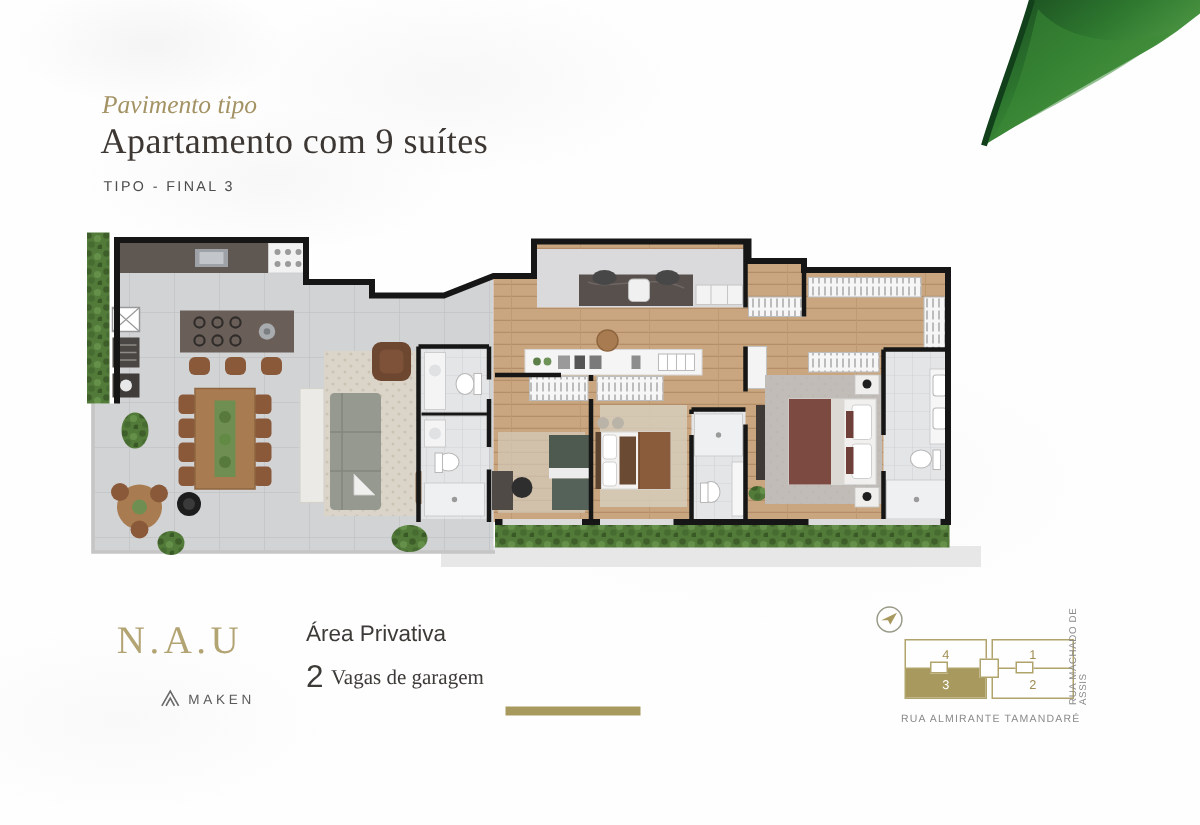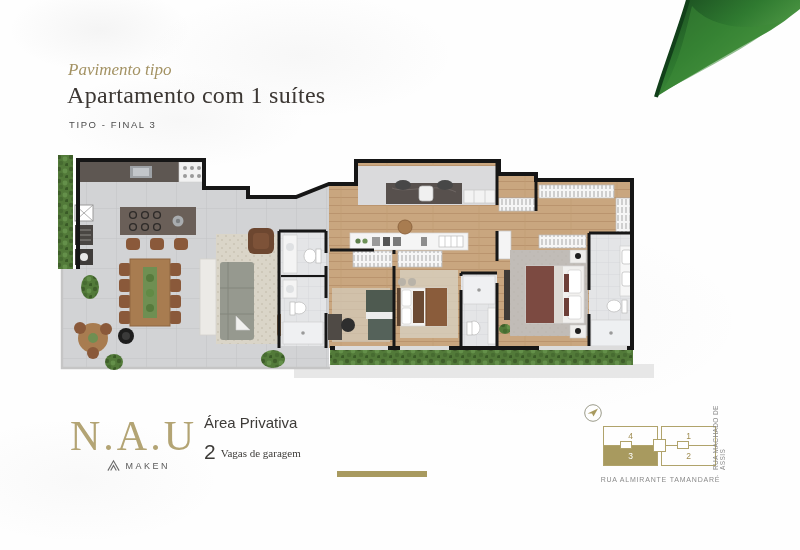--- a/index.html
+++ b/index.html
@@ -20,30 +20,30 @@
     font-size:17px;color:#a39263;}
   .title{left:67px;top:82px;font-family:"Liberation Serif",serif;font-size:24px;
     color:#3c3733;letter-spacing:.3px;}
   .type-label{left:69px;top:119px;font-size:9.5px;color:#4c4c4c;letter-spacing:1.6px;text-align:right;}
   
   .plan{left:48px;top:146px;}
   
   .leaf{right:0;top:0;}
   
   .brand{left:70px;top:412px;width:100px;text-align:center;
-    font-family:"Liberation Serif",serif;font-size:42px;color:#b3a474;
+    font-family:"Liberation Serif",serif;font-size:26px;color:#b3a474;
     letter-spacing:3px;font-weight:400;}
   .maker{left:70px;top:458px;width:100px;text-align:right;color:#5f5f5f;}
   .maker .mk-label{font-size:9px;letter-spacing:2.5px;color:#5a5a5a;vertical-align:3px;margin-left:4px;}
   .info{left:204px;top:414px;color:#3d3b38;}
   .info .area-label{font-family:Liberation Sans, sans-serif;font-size:15px;}
   .info .area-value{font-size:21px;margin-top:5px;letter-spacing:.5px;color:#3a3a3a;}
   .info .garage{margin-top:9px;}
   .info .garage-number{font-size:21px;vertical-align:-2px;}
-  .info .garage-label{font-family:"Liberation Serif",serif;font-size:11px;margin-left:5px;}
+  .info .garage-label{font-family:"Liberation Serif",serif;font-size:14px;margin-left:5px;}
   .gold-bar{left:337px;top:471px;width:90px;height:6px;}
   
   .compass{left:583px;top:403px;}
   .blocks{left:603px;top:426px;width:113px;height:40px;font-size:8.5px;}
   .blk{position:absolute;border:1px solid #b0a36b;box-sizing:border-box;}
   .blk-left{left:0;top:0;width:55px;height:40px;}
   .blk-right{left:58px;top:0;width:55px;height:40px;}
   .cell{position:absolute;left:0;width:100%;display:flex;align-items:center;justify-content:center;
     color:#a08d52;}
   .cell-top{top:0;height:18px;border-bottom:1px solid #b0a36b;}
@@ -54,21 +54,21 @@
     letter-spacing:.8px;color:#8a8a8a;}
   .street-side{left:712px;top:398px;height:72px;font-size:6.5px;letter-spacing:.4px;color:#8a8a8a;
     writing-mode:vertical-rl;transform:rotate(180deg);}
 </style>
 </head>
 <body>
 
 <div class="page">
 
   <div class="abs eyebrow">Pavimento tipo</div>
-  <div class="abs title">Apartamento com 1 suítes</div>
+  <div class="abs title">Apartamento com 9 suítes</div>
   <div class="abs type-label">TIPO - FINAL 3</div>
 
   <svg class="abs leaf" width="160" height="110" viewBox="0 0 160 110">
     <defs>
       <linearGradient id="lg" x1="0.1" y1="0" x2="0.9" y2="0.7">
         <stop offset="0" stop-color="#1a4d20"></stop>
         <stop offset="0.45" stop-color="#2f7a30"></stop>
         <stop offset="1" stop-color="#63ac52"></stop>
       </linearGradient>
     </defs>

